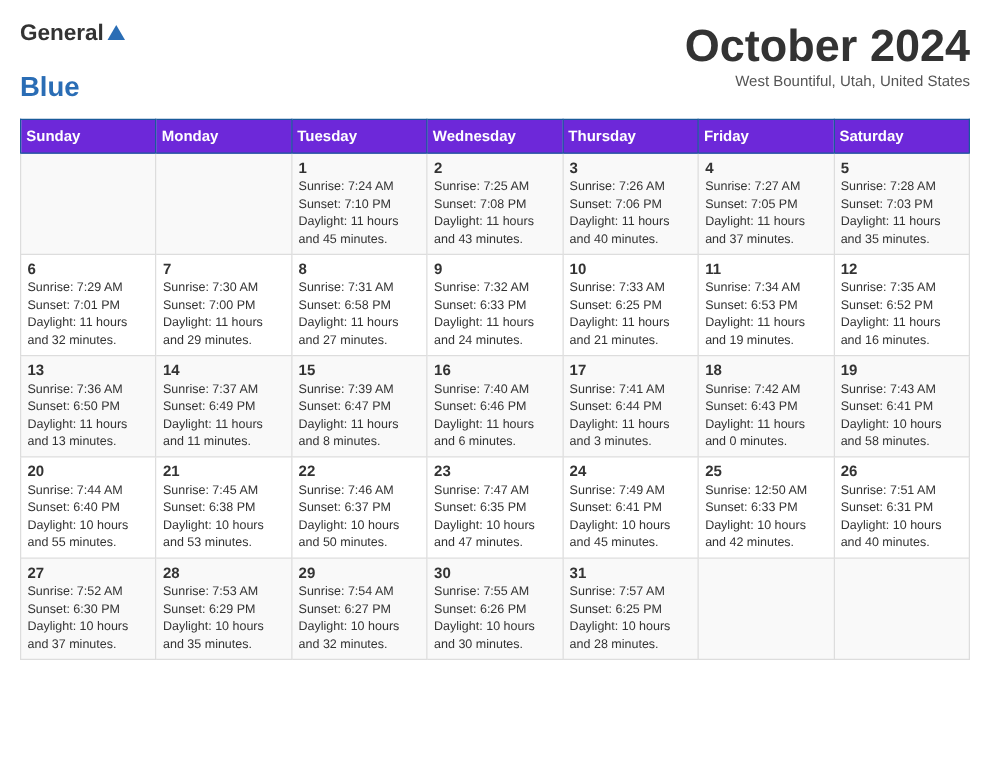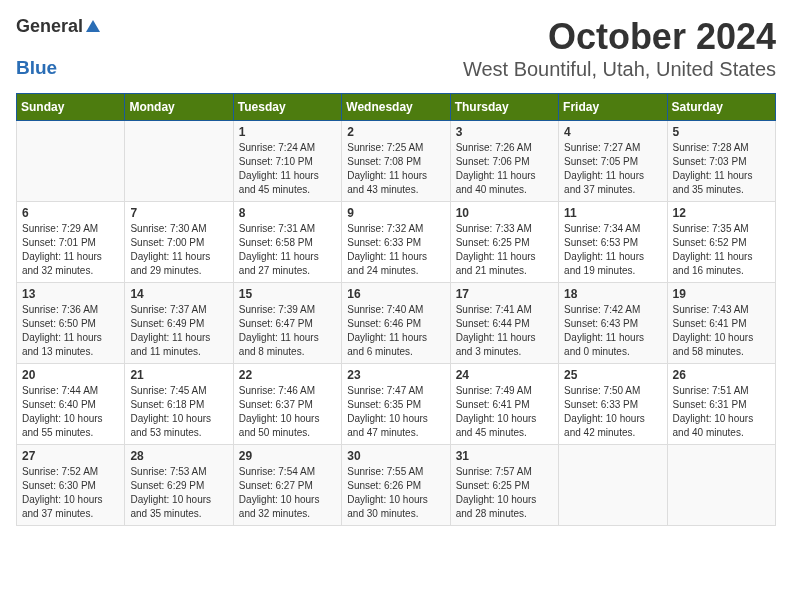--- a/index.html
+++ b/index.html
@@ -25,30 +25,30 @@
     .title-area {
       text-align: right;
     }
     .title-month {
       font-size: 36px;
       font-weight: bold;
       color: #333;
       margin-left: 33px;
     }
     .title-location {
-      font-size: 20px;
+      font-size: 12px;
       color: #555;
     }
     table {
       width: 100%;
       border-collapse: collapse;
       table-layout: fixed;
     }
     thead th {
-      background-color: #4d7c0f;
+      background-color: #6d28d9;
       color: #fff;
       font-size: 12px;
       font-weight: bold;
       padding: 6px 4px;
       text-align: left;
       border: 1px solid #1a5a9a;
     }
     tbody td {
       vertical-align: top;
       padding: 4px 5px;
@@ -77,21 +77,21 @@
 <body>
 
 <div class="header">
   <div class="logo">
     <div style="display:flex;align-items:center;">
       <span style="font-size:18px;font-weight:bold;color:#333;">General</span>
       <svg width="18" height="18" viewBox="0 0 18 18" style="margin:0 1px;">
         <polygon points="9,2 16,14 2,14" fill="#2a6db5"></polygon>
       </svg>
     </div>
-    <span style="font-size:19px;font-weight:bold;color:#2a6db5;margin-top:-4px;">Blue</span>
+    <span style="font-size:22px;font-weight:bold;color:#2a6db5;margin-top:-4px;">Blue</span>
   </div>
   <div class="title-area">
     <div class="title-month">October 2024</div>
     <div class="title-location">West Bountiful, Utah, United States</div>
   </div>
 </div>
 
 <table>
   <thead>
     <tr>
@@ -230,21 +230,21 @@
       <tr>
         <td>
           <span class="day-number">20</span>
           <div class="cell-text">Sunrise: 7:44 AM</div>
           <div class="cell-text">Sunset: 6:40 PM</div>
           <div class="cell-text">Daylight: 10 hours and 55 minutes.</div>
         </td>
         <td>
           <span class="day-number">21</span>
           <div class="cell-text">Sunrise: 7:45 AM</div>
-          <div class="cell-text">Sunset: 6:18 PM</div>
+          <div class="cell-text">Sunset: 6:38 PM</div>
           <div class="cell-text">Daylight: 10 hours and 53 minutes.</div>
         </td>
         <td>
           <span class="day-number">22</span>
           <div class="cell-text">Sunrise: 7:46 AM</div>
           <div class="cell-text">Sunset: 6:37 PM</div>
           <div class="cell-text">Daylight: 10 hours and 50 minutes.</div>
         </td>
         <td>
           <span class="day-number">23</span>
@@ -253,21 +253,21 @@
           <div class="cell-text">Daylight: 10 hours and 47 minutes.</div>
         </td>
         <td>
           <span class="day-number">24</span>
           <div class="cell-text">Sunrise: 7:49 AM</div>
           <div class="cell-text">Sunset: 6:41 PM</div>
           <div class="cell-text">Daylight: 10 hours and 45 minutes.</div>
         </td>
         <td>
           <span class="day-number">25</span>
-          <div class="cell-text">Sunrise: 7:50 AM</div>
+          <div class="cell-text">Sunrise: 12:50 AM</div>
           <div class="cell-text">Sunset: 6:33 PM</div>
           <div class="cell-text">Daylight: 10 hours and 42 minutes.</div>
         </td>
         <td>
           <span class="day-number">26</span>
           <div class="cell-text">Sunrise: 7:51 AM</div>
           <div class="cell-text">Sunset: 6:31 PM</div>
           <div class="cell-text">Daylight: 10 hours and 40 minutes.</div>
         </td>
       </tr>

